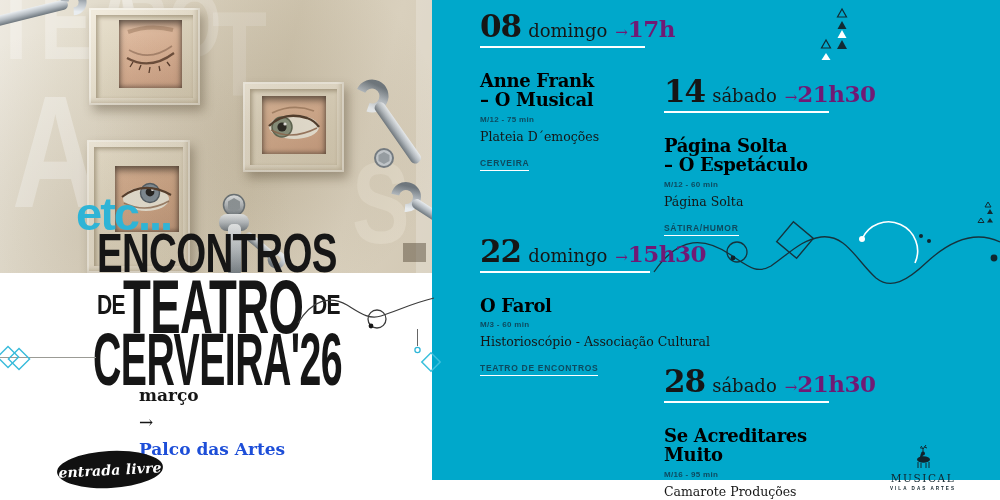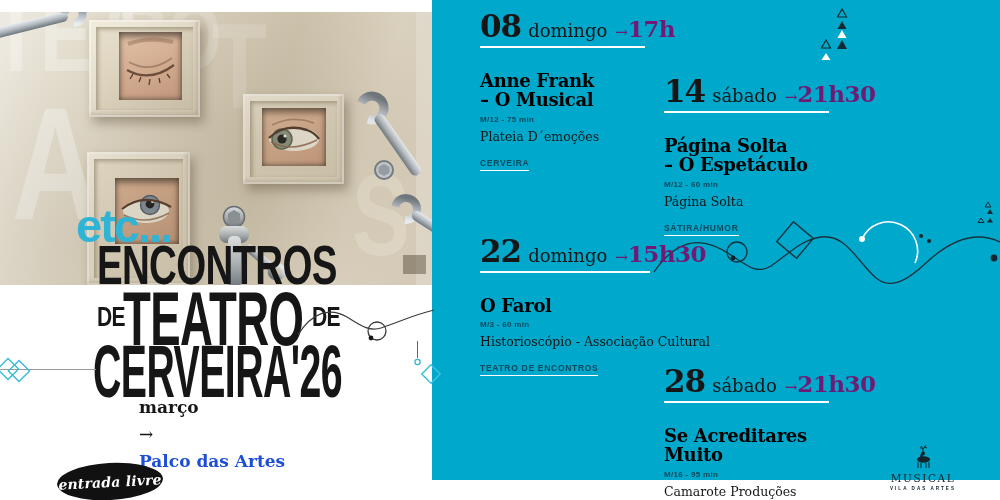--- a/index.html
+++ b/index.html
@@ -1,21 +1,21 @@
 <!DOCTYPE html>
 <html><head>
 <meta charset="utf-8">
 <style>
   html,body{margin:0;padding:0;background:#888;}
   #canvas{position:relative;width:1000px;height:500px;overflow:hidden;background:#fff;
           font-family:"Liberation Sans",sans-serif;-webkit-font-smoothing:antialiased;}
   #canvas *{box-sizing:border-box;}
 
   
-  .left-panel{position:absolute;left:0;top:12px;width:432px;height:460px;background:#ffffff;}
+  .left-panel{position:absolute;left:0;top:0;width:432px;height:460px;background:#ffffff;}
 
   .photo{position:absolute;left:0;top:0;width:432px;height:273px;overflow:hidden;
     background:linear-gradient(105deg,#eeeae1 0%,#e4decf 16%,#d9d0bd 38%,#cfc5af 60%,#d9d0bd 80%,#d2c8b4 100%);}
   .photo::after{content:"";position:absolute;inset:0;
     background:radial-gradient(circle at 62% 48%,rgba(115,96,66,.16),transparent 58%),
                radial-gradient(circle at 20% 85%,rgba(110,92,64,.12),transparent 50%);}
   .wm{position:absolute;color:#ffffff;font-weight:bold;line-height:1;white-space:nowrap;
       transform:scaleX(.75);transform-origin:left top;}
   .wm-band{position:absolute;background:rgba(255,255,255,.22);}
 

